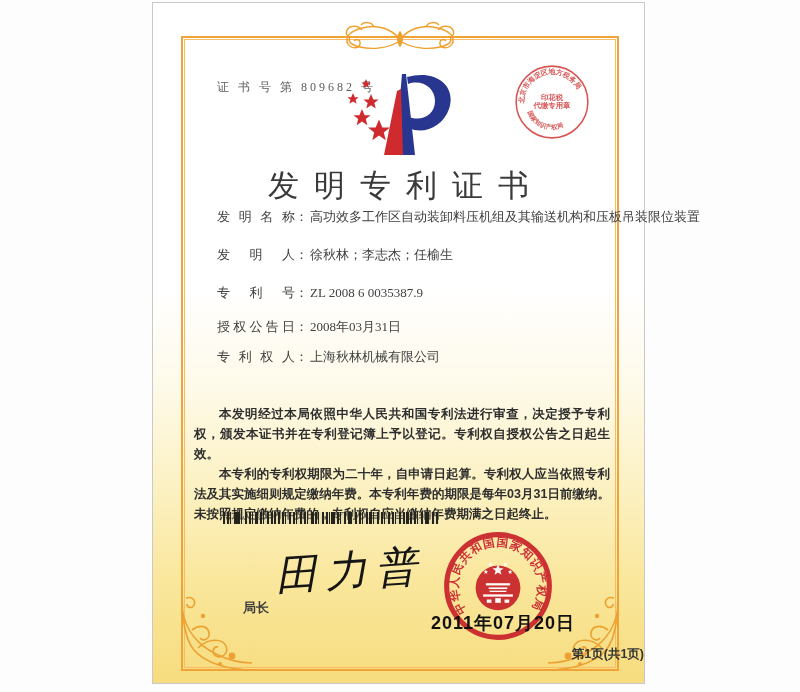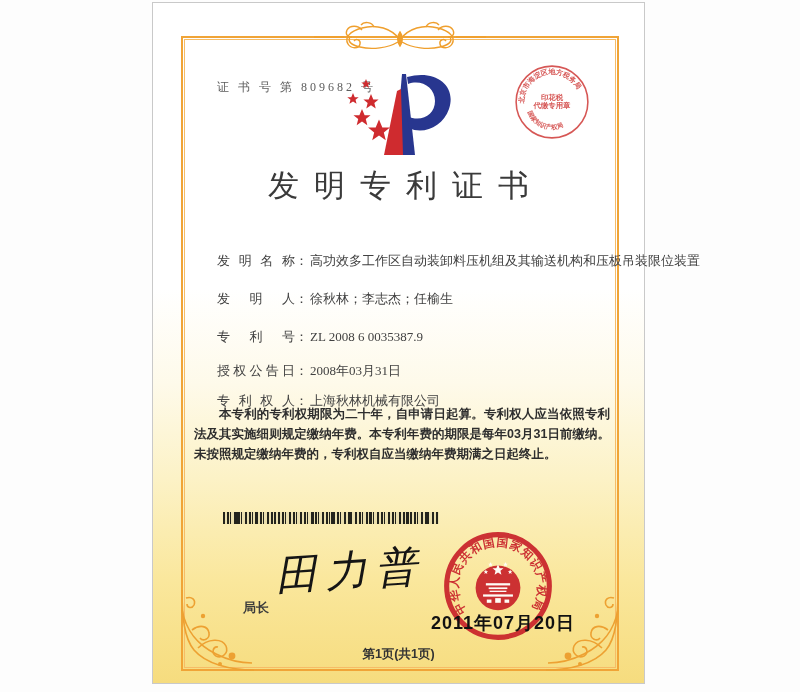--- a/index.html
+++ b/index.html
@@ -28,21 +28,21 @@
 
   .logo { position:absolute; left:186px; top:68px; width:124px; height:86px; }
 
   .tax-seal { position:absolute; left:360px; top:60px; width:78px; height:78px; opacity:.85; }
 
   .title { position:absolute; left:0; top:150px; width:100%; text-align:center;
            font-size:31px; color:#3a3a3a; letter-spacing:15px; padding-left:15px;
            font-weight:500;margin-top:12px; }
 
   .field { position:absolute; left:64px; width:400px; font-size:13px; color:#414141;
-           white-space:nowrap;margin-top:44px; }
+           white-space:nowrap; }
   .flabel { display:inline-block; width:78px; text-align:justify; text-align-last:justify;
             vertical-align:top; }
   .fsep { display:inline-block; margin-right:2px; }
   .f0 { top:205px; } .f1 { top:243px; } .f2 { top:281px; }
   .f3 { top:315px; } .f4 { top:345px; } .f5 { top:378px; }
 
   .body-text { position:absolute; left:41px; top:401px; width:416px;
                font-family:"Liberation Sans", sans-serif; font-weight:bold;
                font-size:12.5px; line-height:20px; color:#2e2e2e; text-align:justify; }
   .body-text p { text-indent:2em; margin:0; }
@@ -56,21 +56,21 @@
   .signer-title { position:absolute; left:90px; top:578px; font-size:13px; color:#3c3c3c;
                   font-family:"Liberation Sans", sans-serif; font-weight:bold;margin-top:18px; }
   .signature { position:absolute; left:122px; top:540px; font-size:42px; color:#151515;
                font-style:italic; letter-spacing:8px; transform:rotate(-4deg);
                font-family:"DejaVu Serif", serif; }
 
   .main-seal { position:absolute; left:289px; top:527px; width:112px; height:112px; opacity:.93; }
   .issue-date { position:absolute; left:230px; top:608px; width:240px; text-align:center;
                 font-family:"Liberation Sans", sans-serif; font-weight:bold;
                 font-size:18px; color:#111; letter-spacing:1px; }
-  .page-footer { position:absolute; left:0; top:643px; width:100%; text-align:center;
+  .page-footer { position:absolute; left:0; top:643px; width:100%; text-align:right;
                  font-family:"Liberation Sans", sans-serif; font-weight:bold;
                  font-size:12.5px; color:#333; }
 </style>
 </head>
 <body>
 
 <div class="stage">
   <div class="paper">
 
     <div class="gold-border"></div>
@@ -163,20 +163,21 @@
       <span class="flabel">专利号</span><span class="fsep">：</span><span>ZL 2008 6 0035387.9</span>
     </div>
     <div class="field f3">
       <span class="flabel">授权公告日</span><span class="fsep">：</span><span>2008年03月31日</span>
     </div>
     <div class="field f4">
       <span class="flabel">专利权人</span><span class="fsep">：</span><span>上海秋林机械有限公司</span>
     </div>
 
     <div class="body-text">
+      <p>本发明经过本局依照中华人民共和国专利法进行审查，决定授予专利权，颁发本证书并在专利登记簿上予以登记。专利权自授权公告之日起生效。</p>
       <p>本专利的专利权期限为二十年，自申请日起算。专利权人应当依照专利法及其实施细则规定缴纳年费。本专利年费的期限是每年03月31日前缴纳。未按照规定缴纳年费的，专利权自应当缴纳年费期满之日起终止。</p>
     </div>
 
     <div class="barcode"></div>
 
     <div class="signer-title">局长</div>
     <div class="signature">田力普</div>
 
     <svg class="main-seal" viewBox="0 0 120 120">
       <defs>

